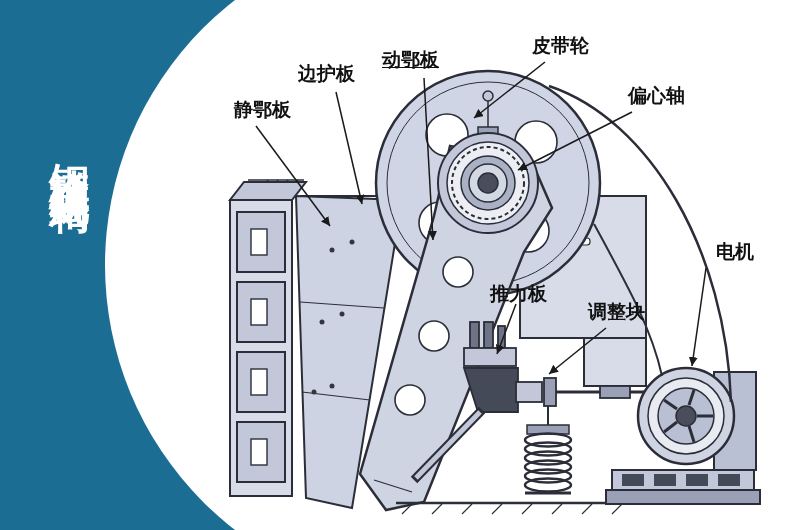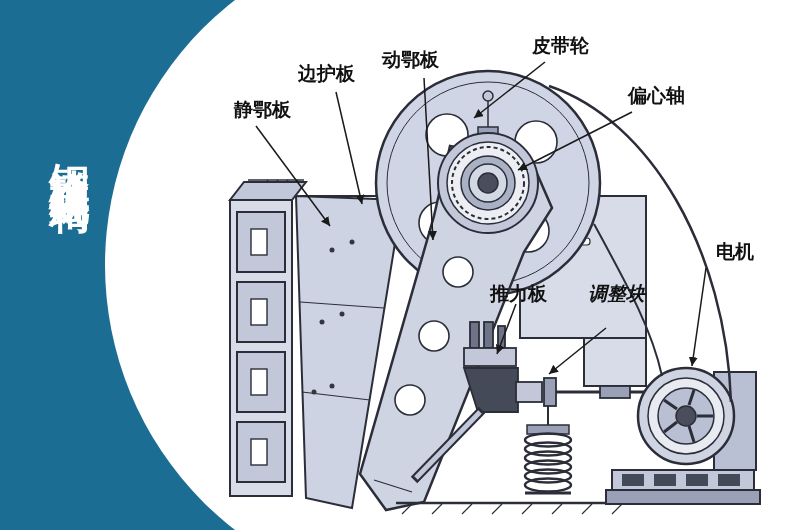--- a/index.html
+++ b/index.html
@@ -203,20 +203,20 @@
       <line x1="545" y1="62" x2="474" y2="118" marker-end="url(#arr)"></line>
       <line x1="632" y1="112" x2="518" y2="170" marker-end="url(#arr)"></line>
       <line x1="706" y1="268" x2="692" y2="366" marker-end="url(#arr)"></line>
       <line x1="516" y1="304" x2="497" y2="354" marker-end="url(#arr)"></line>
       <line x1="606" y1="328" x2="549" y2="374" marker-end="url(#arr)"></line>
     </g>
   </svg>
 
   <div class="part-label" style="left:234px; top:100px;">静鄂板</div>
   <div class="part-label" style="left:298px; top:66px;font-family:Liberation Mono, monospace;">边护板</div>
-  <div class="part-label" style="left:382px; top:50px;">动鄂板</div>
+  <div class="part-label" style="left:382px; top:50px;text-decoration:underline;">动鄂板</div>
   <div class="part-label" style="left:532px; top:36px;text-align:center;">皮带轮</div>
   <div class="part-label" style="left:628px; top:86px;">偏心轴</div>
   <div class="part-label" style="left:716px; top:242px;">电机</div>
   <div class="part-label" style="left:490px; top:284px;">推力板</div>
-  <div class="part-label" style="left:588px; top:284px;font-style:italic;">调整块</div>
+  <div class="part-label" style="left:588px; top:302px;">调整块</div>
 
 </div>
 
 </body></html>

